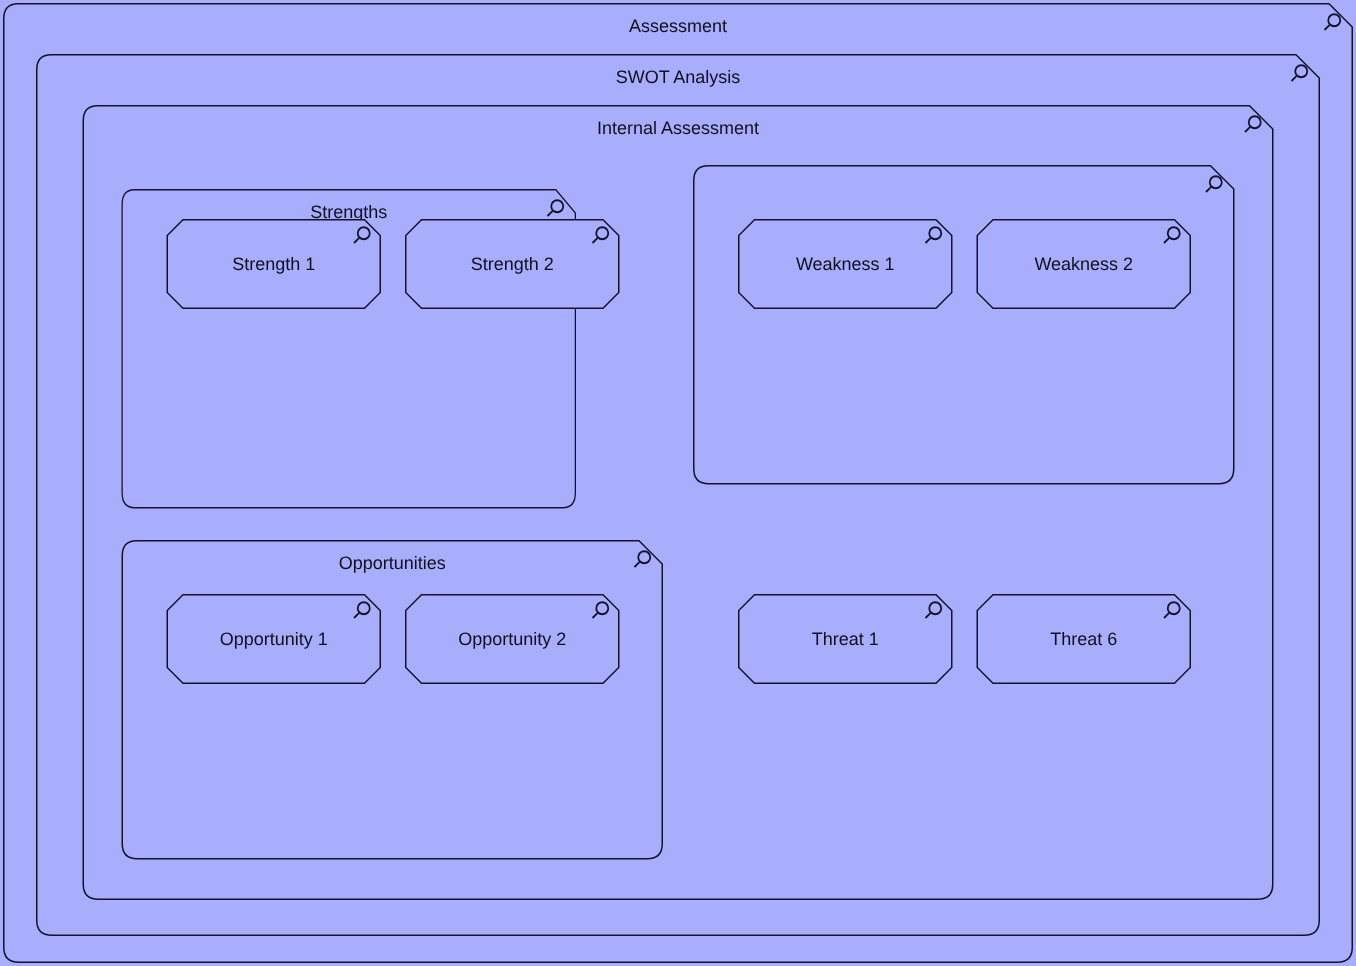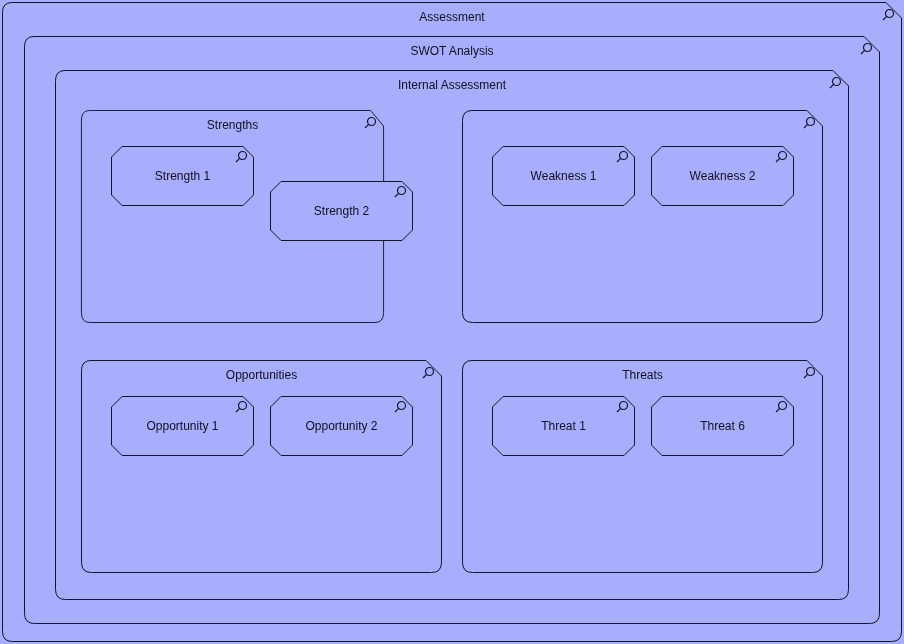--- a/index.html
+++ b/index.html
@@ -132,21 +132,21 @@
     </svg>
     <span class="magnifier mg-outer">
       <svg viewBox="0 0 16 16">
           <circle cx="9.5" cy="5.5" r="4"></circle>
           <line x1="6.6" y1="8.4" x2="3" y2="12"></line>
         </svg>
     </span>
     <div class="label top">Internal Assessment</div>
   </div>
 
-  <div class="box" style="left:81px; top:110px; width:303px; height:213px; border:none; background:transparent;">
+  <div class="box" style="left:81px; top:126px; width:303px; height:213px; border:none; background:transparent;">
     <svg class="shape-svg" viewBox="0 0 361 213" preserveAspectRatio="none">
       <path d="M 10 0.5 L 345 0.5 L 360.5 16 L 360.5 202.5 Q 360.5 212.5 350.5 212.5
                L 10.5 212.5 Q 0.5 212.5 0.5 202.5 L 0.5 10.5 Q 0.5 0.5 10 0.5 Z"></path>
     </svg>
     <span class="magnifier mg-outer">
       <svg viewBox="0 0 16 16">
           <circle cx="9.5" cy="5.5" r="4"></circle>
           <line x1="6.6" y1="8.4" x2="3" y2="12"></line>
         </svg>
     </span>
@@ -159,21 +159,21 @@
     </svg>
     <span class="magnifier" style="top:4px; right:5px;">
       <svg viewBox="0 0 16 16">
           <circle cx="9.5" cy="5.5" r="4"></circle>
           <line x1="6.6" y1="8.4" x2="3" y2="12"></line>
         </svg>
     </span>
     <div class="label mid">Strength 1</div>
   </div>
 
-  <div class="box leaf" style="left:270px; top:146px; width:143px; height:60px;margin-top:35px;">
+  <div class="box leaf" style="left:270px; top:146px; width:143px; height:60px;">
     <svg class="shape-svg" viewBox="0 0 143 60" preserveAspectRatio="none">
       <path d="M 11 0.5 L 132 0.5 L 142.5 11 L 142.5 49 L 132 59.5 L 11 59.5 L 0.5 49 L 0.5 11 Z"></path>
     </svg>
     <span class="magnifier" style="top:4px; right:5px;">
       <svg viewBox="0 0 16 16">
           <circle cx="9.5" cy="5.5" r="4"></circle>
           <line x1="6.6" y1="8.4" x2="3" y2="12"></line>
         </svg>
     </span>
     <div class="label mid">Strength 2</div>
@@ -251,33 +251,20 @@
     </svg>
     <span class="magnifier" style="top:4px; right:5px;">
       <svg viewBox="0 0 16 16">
           <circle cx="9.5" cy="5.5" r="4"></circle>
           <line x1="6.6" y1="8.4" x2="3" y2="12"></line>
         </svg>
     </span>
     <div class="label mid">Opportunity 2</div>
   </div>
 
-  <div class="box" style="left:462px; top:360px; width:361px; height:213px; border:none; background:transparent;">
-    <svg class="shape-svg" viewBox="0 0 361 213" preserveAspectRatio="none">
-      <path d="M 10 0.5 L 345 0.5 L 360.5 16 L 360.5 202.5 Q 360.5 212.5 350.5 212.5
-               L 10.5 212.5 Q 0.5 212.5 0.5 202.5 L 0.5 10.5 Q 0.5 0.5 10 0.5 Z"></path>
-    </svg>
-    <span class="magnifier mg-outer">
-      <svg viewBox="0 0 16 16">
-          <circle cx="9.5" cy="5.5" r="4"></circle>
-          <line x1="6.6" y1="8.4" x2="3" y2="12"></line>
-        </svg>
-    </span>
-    <div class="label top">Threats</div>
-  </div>
 
   <div class="box leaf" style="left:492px; top:396px; width:143px; height:60px;">
     <svg class="shape-svg" viewBox="0 0 143 60" preserveAspectRatio="none">
       <path d="M 11 0.5 L 132 0.5 L 142.5 11 L 142.5 49 L 132 59.5 L 11 59.5 L 0.5 49 L 0.5 11 Z"></path>
     </svg>
     <span class="magnifier" style="top:4px; right:5px;">
       <svg viewBox="0 0 16 16">
           <circle cx="9.5" cy="5.5" r="4"></circle>
           <line x1="6.6" y1="8.4" x2="3" y2="12"></line>
         </svg>

